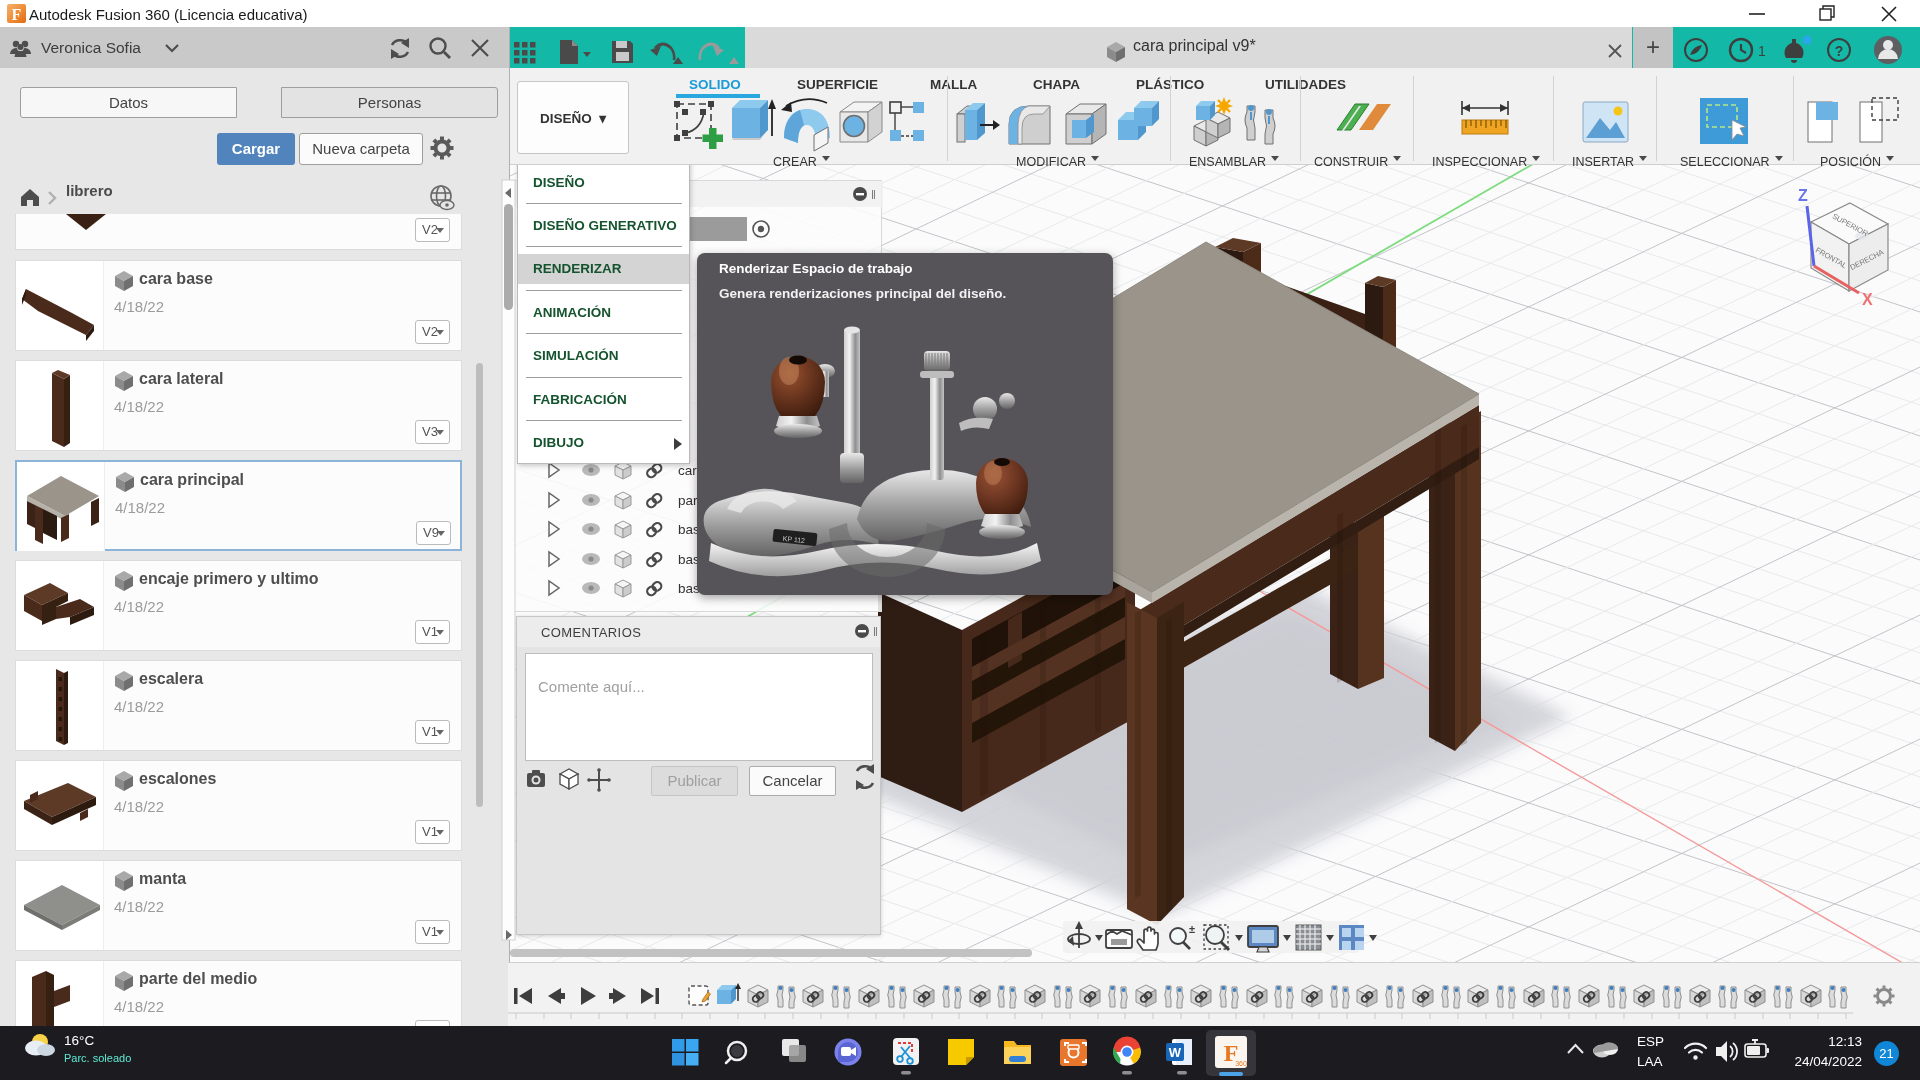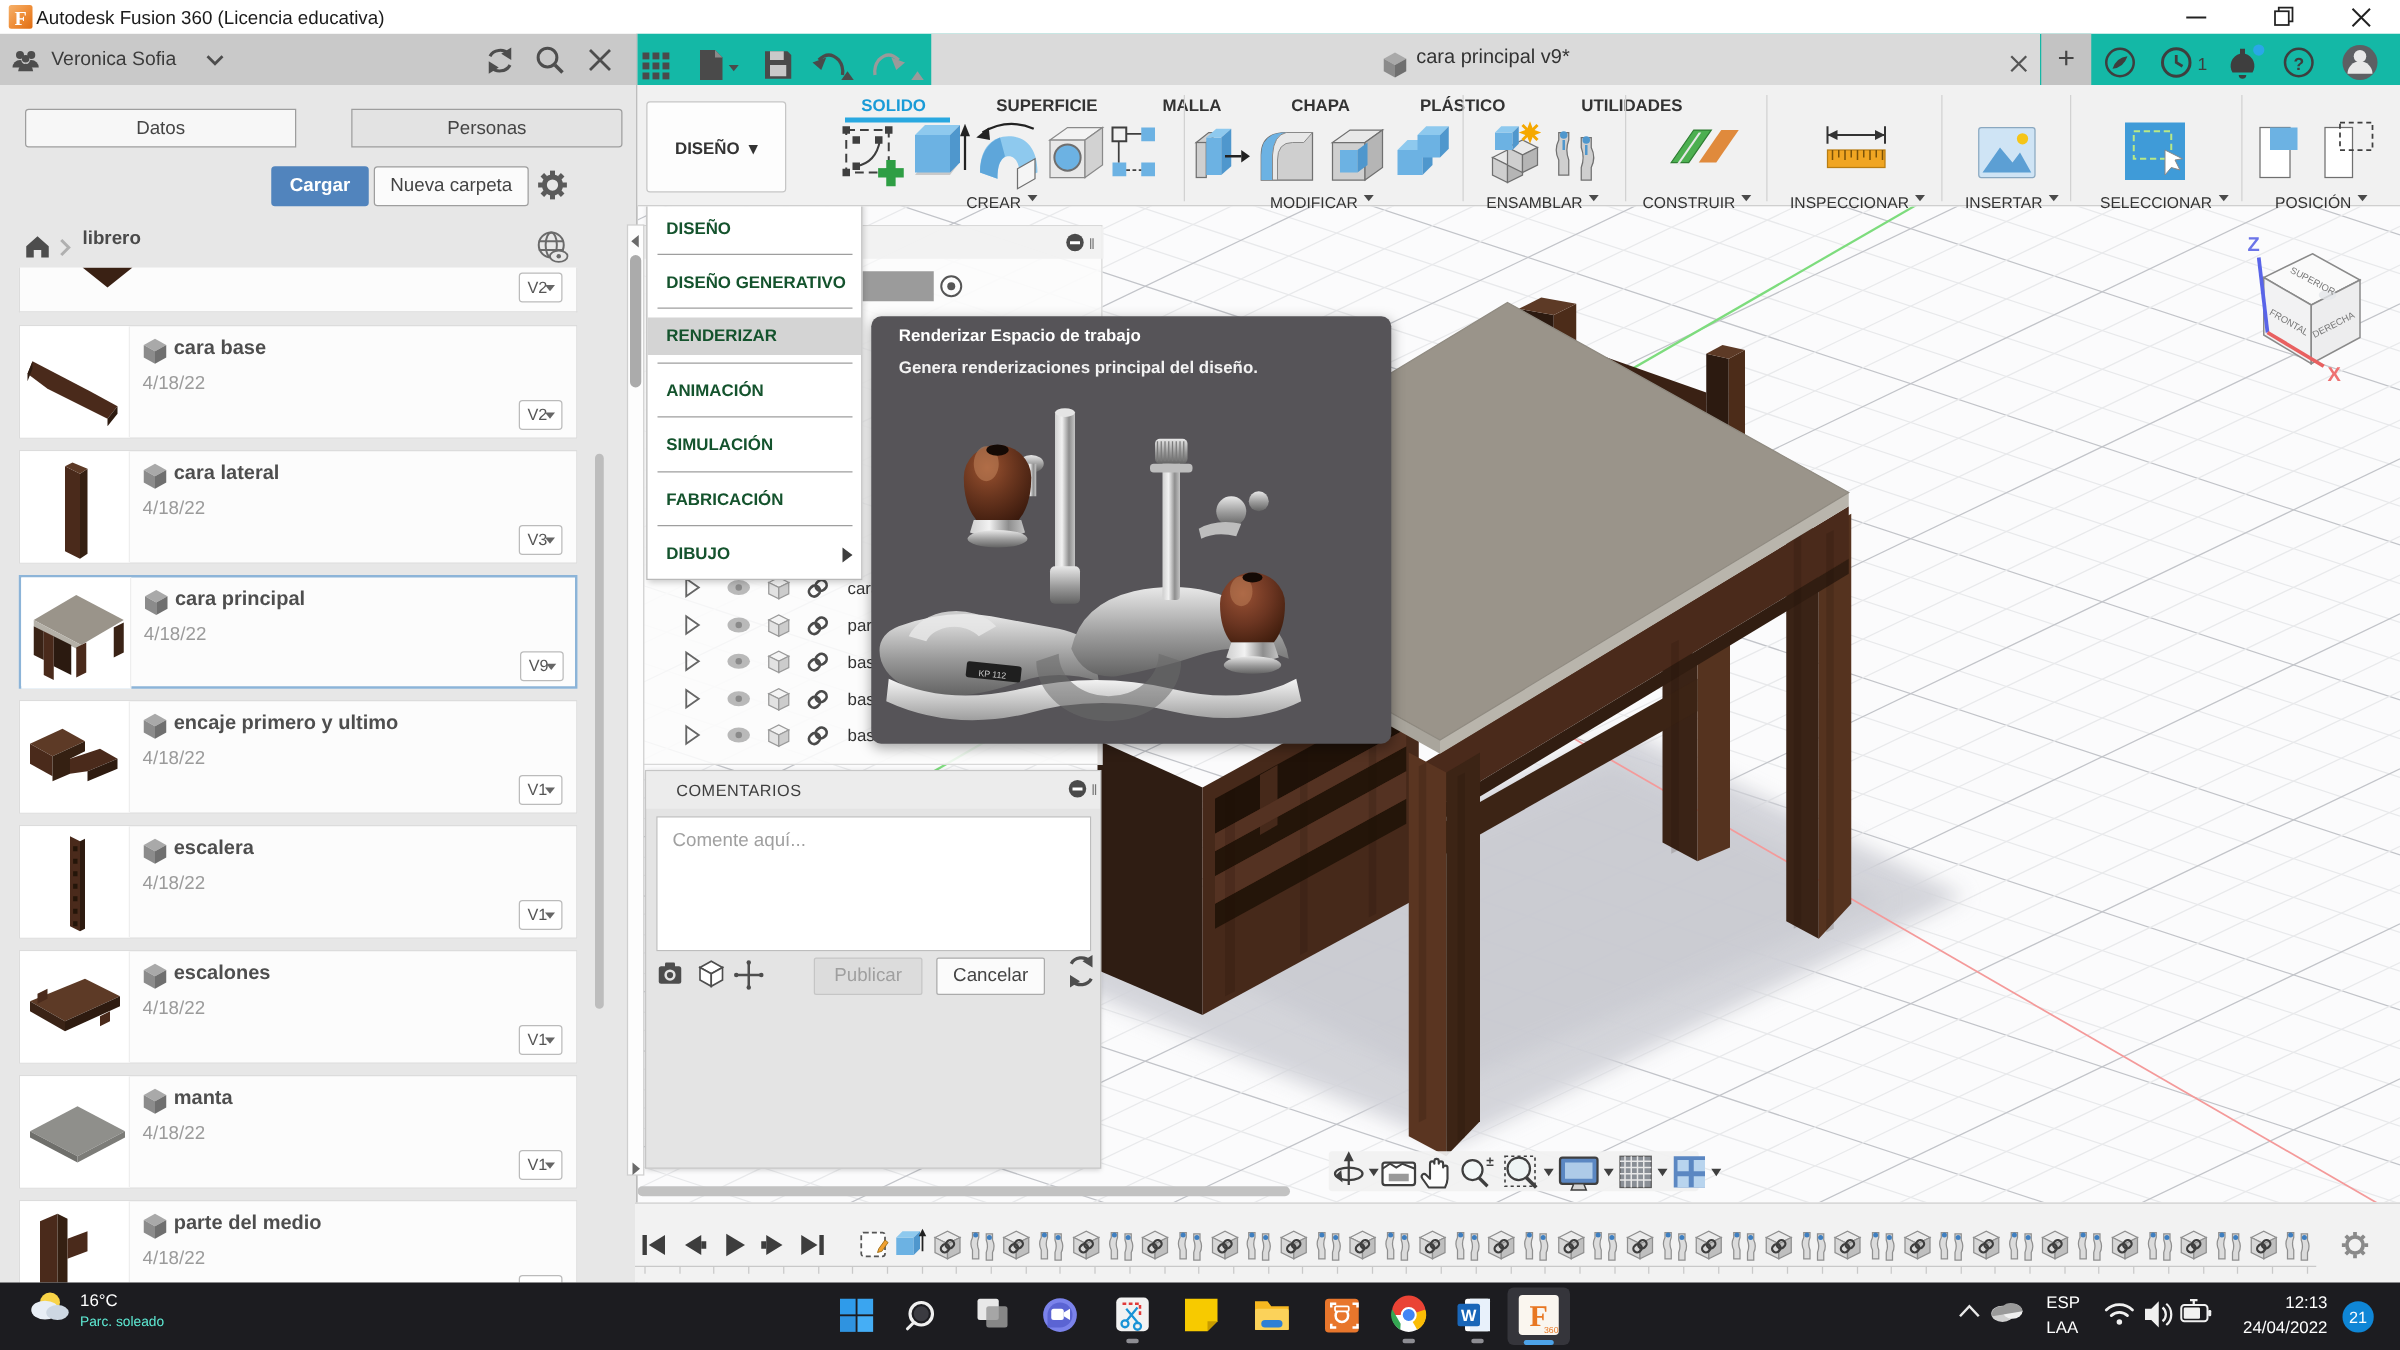--- a/index.html
+++ b/index.html
@@ -37,21 +37,21 @@
   .rsep { top:8px; width:1px; height:85px; background:#d2d2d2; }
   #designbtn { left:7px; top:13px; width:112px; height:73px; background:#fdfdfd; border:1px solid #c6c6c6; border-radius:3px; font-size:13.5px; font-weight:bold; color:#333; text-align:center; line-height:73px; }
   
   #viewport { left:510px; top:165px; width:1410px; height:797px; background:#fbfbfc; overflow:hidden; }
   
   #browser { left:0px; top:15px; width:372px; height:432px; background:rgba(252,252,252,0.88); border:1px solid #d8d8d8; }
   
   #comments { left:6px; top:451px; width:365px; height:319px; background:#e4e4e4; border:1px solid #c6c6c6; box-shadow:0 1px 4px rgba(0,0,0,0.18); }
   #comments .hdr { position:absolute; left:0; top:0; width:100%; height:30px; background:#ececec; }
   #comments .title { position:absolute; left:24px; top:8px; font-size:13px; color:#3e3e3e; letter-spacing:0.4px; }
-  #commentbox { position:absolute; left:8px; top:36px; width:348px; height:108px; background:#fff; border:1px solid #bdbdbd; font-size:15px; color:#a0a0a0; padding:10px 12px; }
+  #commentbox { position:absolute; left:8px; top:36px; width:348px; height:108px; background:#fff; border:1px solid #bdbdbd; font-size:15px; color:#a0a0a0; padding:24px 12px; }
   #btn-publicar { position:absolute; left:134px; top:149px; width:87px; height:30px; background:#dcdcdc; border:1px solid #c5c5c5; border-radius:2px; color:#9f9f9f; font-size:15px; text-align:center; line-height:28px; }
   #btn-cancelar { position:absolute; left:232px; top:149px; width:87px; height:30px; background:#fbfbfb; border:1px solid #ababab; border-radius:2px; color:#444; font-size:15px; text-align:center; line-height:28px; }
   
   #wsmenu { left:7px; top:-5px; width:173px; height:304px; background:#ffffff; border:1px solid #b9b9b9; box-shadow:1px 2px 5px rgba(0,0,0,0.2); }
   .mi { position:absolute; left:0; width:100%; height:30px; font-size:13.5px; font-weight:bold; color:#14532d; line-height:30px; padding-left:15px; }
   .msep { position:absolute; left:8px; width:156px; height:1px; background:#9e9e9e; }
   
   #tooltip { left:187px; top:88px; width:416px; height:342px; background:#565458; border-radius:8px; box-shadow:0 3px 10px rgba(0,0,0,0.35); }
   #tooltip .t1 { position:absolute; left:22px; top:8px; font-size:13.5px; font-weight:bold; color:#ffffff; }
   #tooltip .t2 { position:absolute; left:22px; top:33px; font-size:13.5px; font-weight:bold; color:#f2f2f2; }

